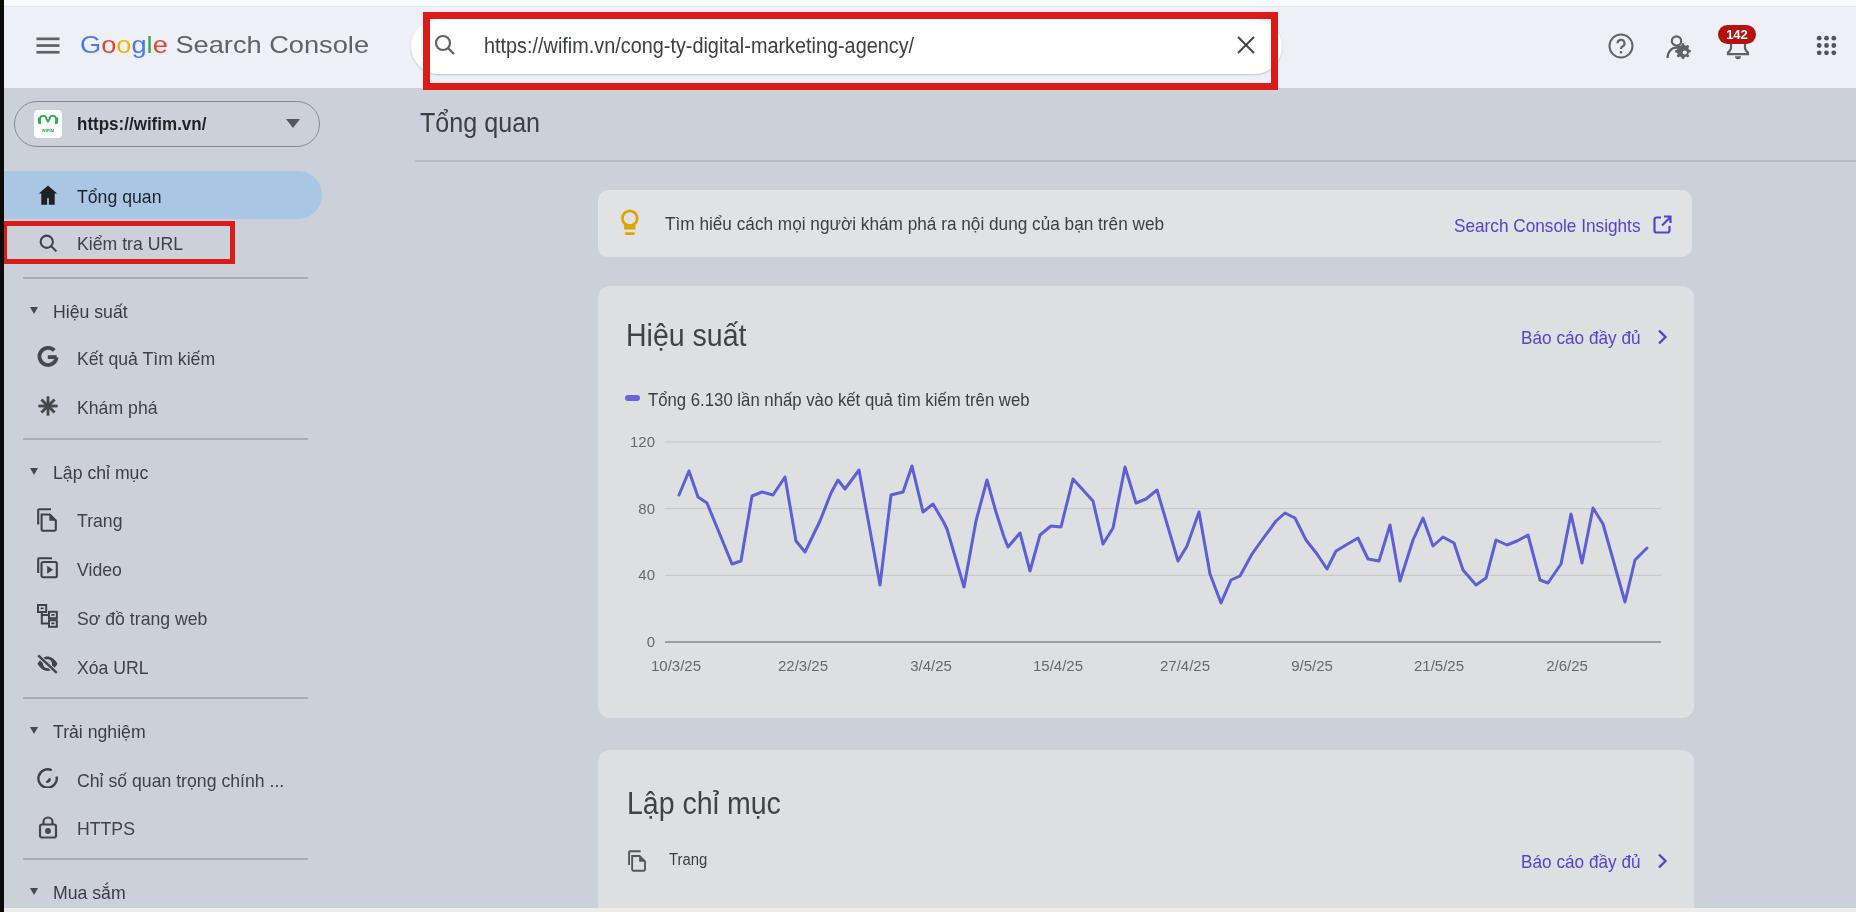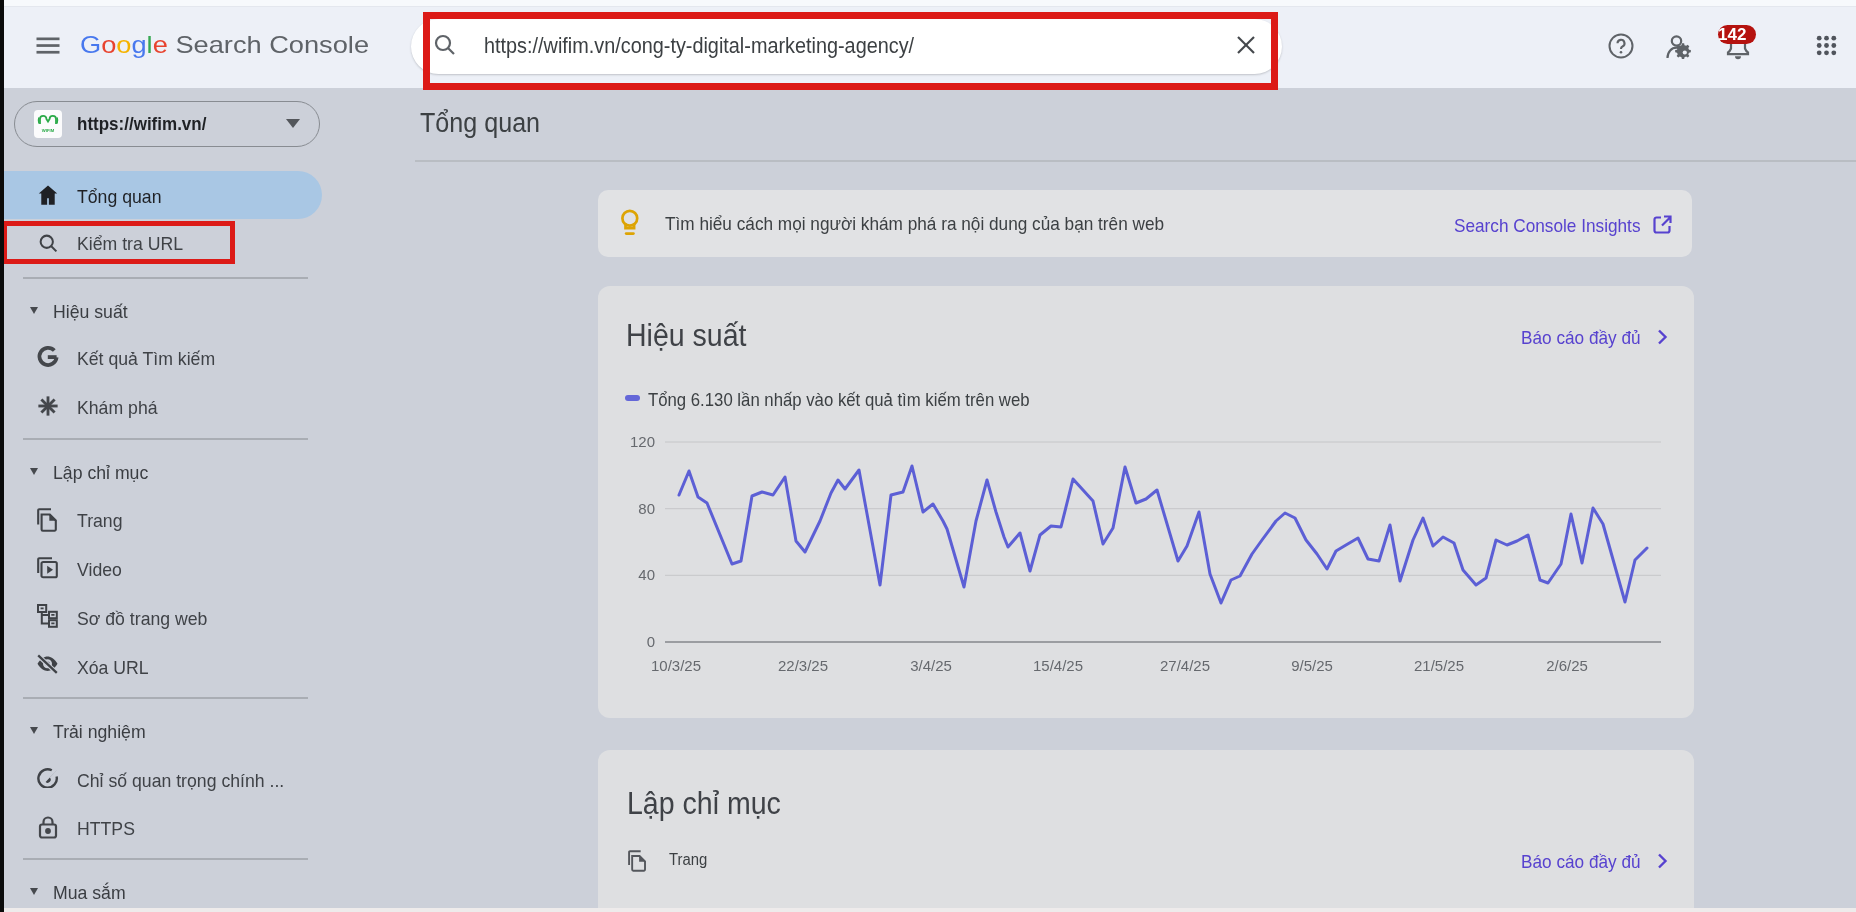--- a/index.html
+++ b/index.html
@@ -57,21 +57,21 @@
 <g stroke="none" fill="#5f6368">
 <path d="M21.2 13.2h2.6l.4 2.1 1.9.8 1.8-1.2 1.8 1.8-1.2 1.8.8 1.9 2.1.4v2.6l-2.1.4-.8 1.9 1.2 1.8-1.8 1.8-1.8-1.2-1.9.8-.4 2.1h-2.6l-.4-2.1-1.9-.8-1.8 1.2-1.8-1.8 1.2-1.8-.8-1.9-2.1-.4v-2.6l2.1-.4.8-1.9-1.2-1.8 1.8-1.8 1.8 1.2 1.9-.8z" transform="translate(-1.8,-1.3) scale(0.88)"></path>
 <circle cx="19.8" cy="19.5" r="2.1" fill="#edf0f7"></circle>
 </g>
 </svg>
 
 <svg class="abs" style="left:1726px;top:40px" width="24" height="20" viewBox="0 0 24 20" fill="none">
 <path d="M5 0 v8.5 q-1.2 3-3 4 v1.6 h20 v-1.6 q-1.8-1-3-4 v-8.5" stroke="#5f6368" stroke-width="2.2"></path>
 <path d="M9 16.2a3 3 0 0 0 6 0z" fill="#5f6368"></path>
 </svg>
-<div class="abs" style="left:1718px;top:25px;width:38px;height:19px;border-radius:10px;background:#b5120f;z-index:5;color:#fff;font-size:17px;font-weight:bold;line-height:19px;">142</div>
+<div class="abs" style="left:1718px;top:25px;width:38px;height:19px;border-radius:10px;background:#b5120f;z-index:5;color:#fff;font-size:13px;font-weight:bold;text-align:center;line-height:19px;">142</div>
 
 <svg class="abs" style="left:1816px;top:35px" width="21" height="21" viewBox="0 0 21 21" fill="#50545c">
 <circle cx="3.2" cy="3.2" r="2.4"></circle>
     <circle cx="10.5" cy="3.2" r="2.4"></circle>
     <circle cx="17.8" cy="3.2" r="2.4"></circle>
 <circle cx="3.2" cy="10.5" r="2.4"></circle>
     <circle cx="10.5" cy="10.5" r="2.4"></circle>
     <circle cx="17.8" cy="10.5" r="2.4"></circle>
 <circle cx="3.2" cy="17.8" r="2.4"></circle>
     <circle cx="10.5" cy="17.8" r="2.4"></circle>

